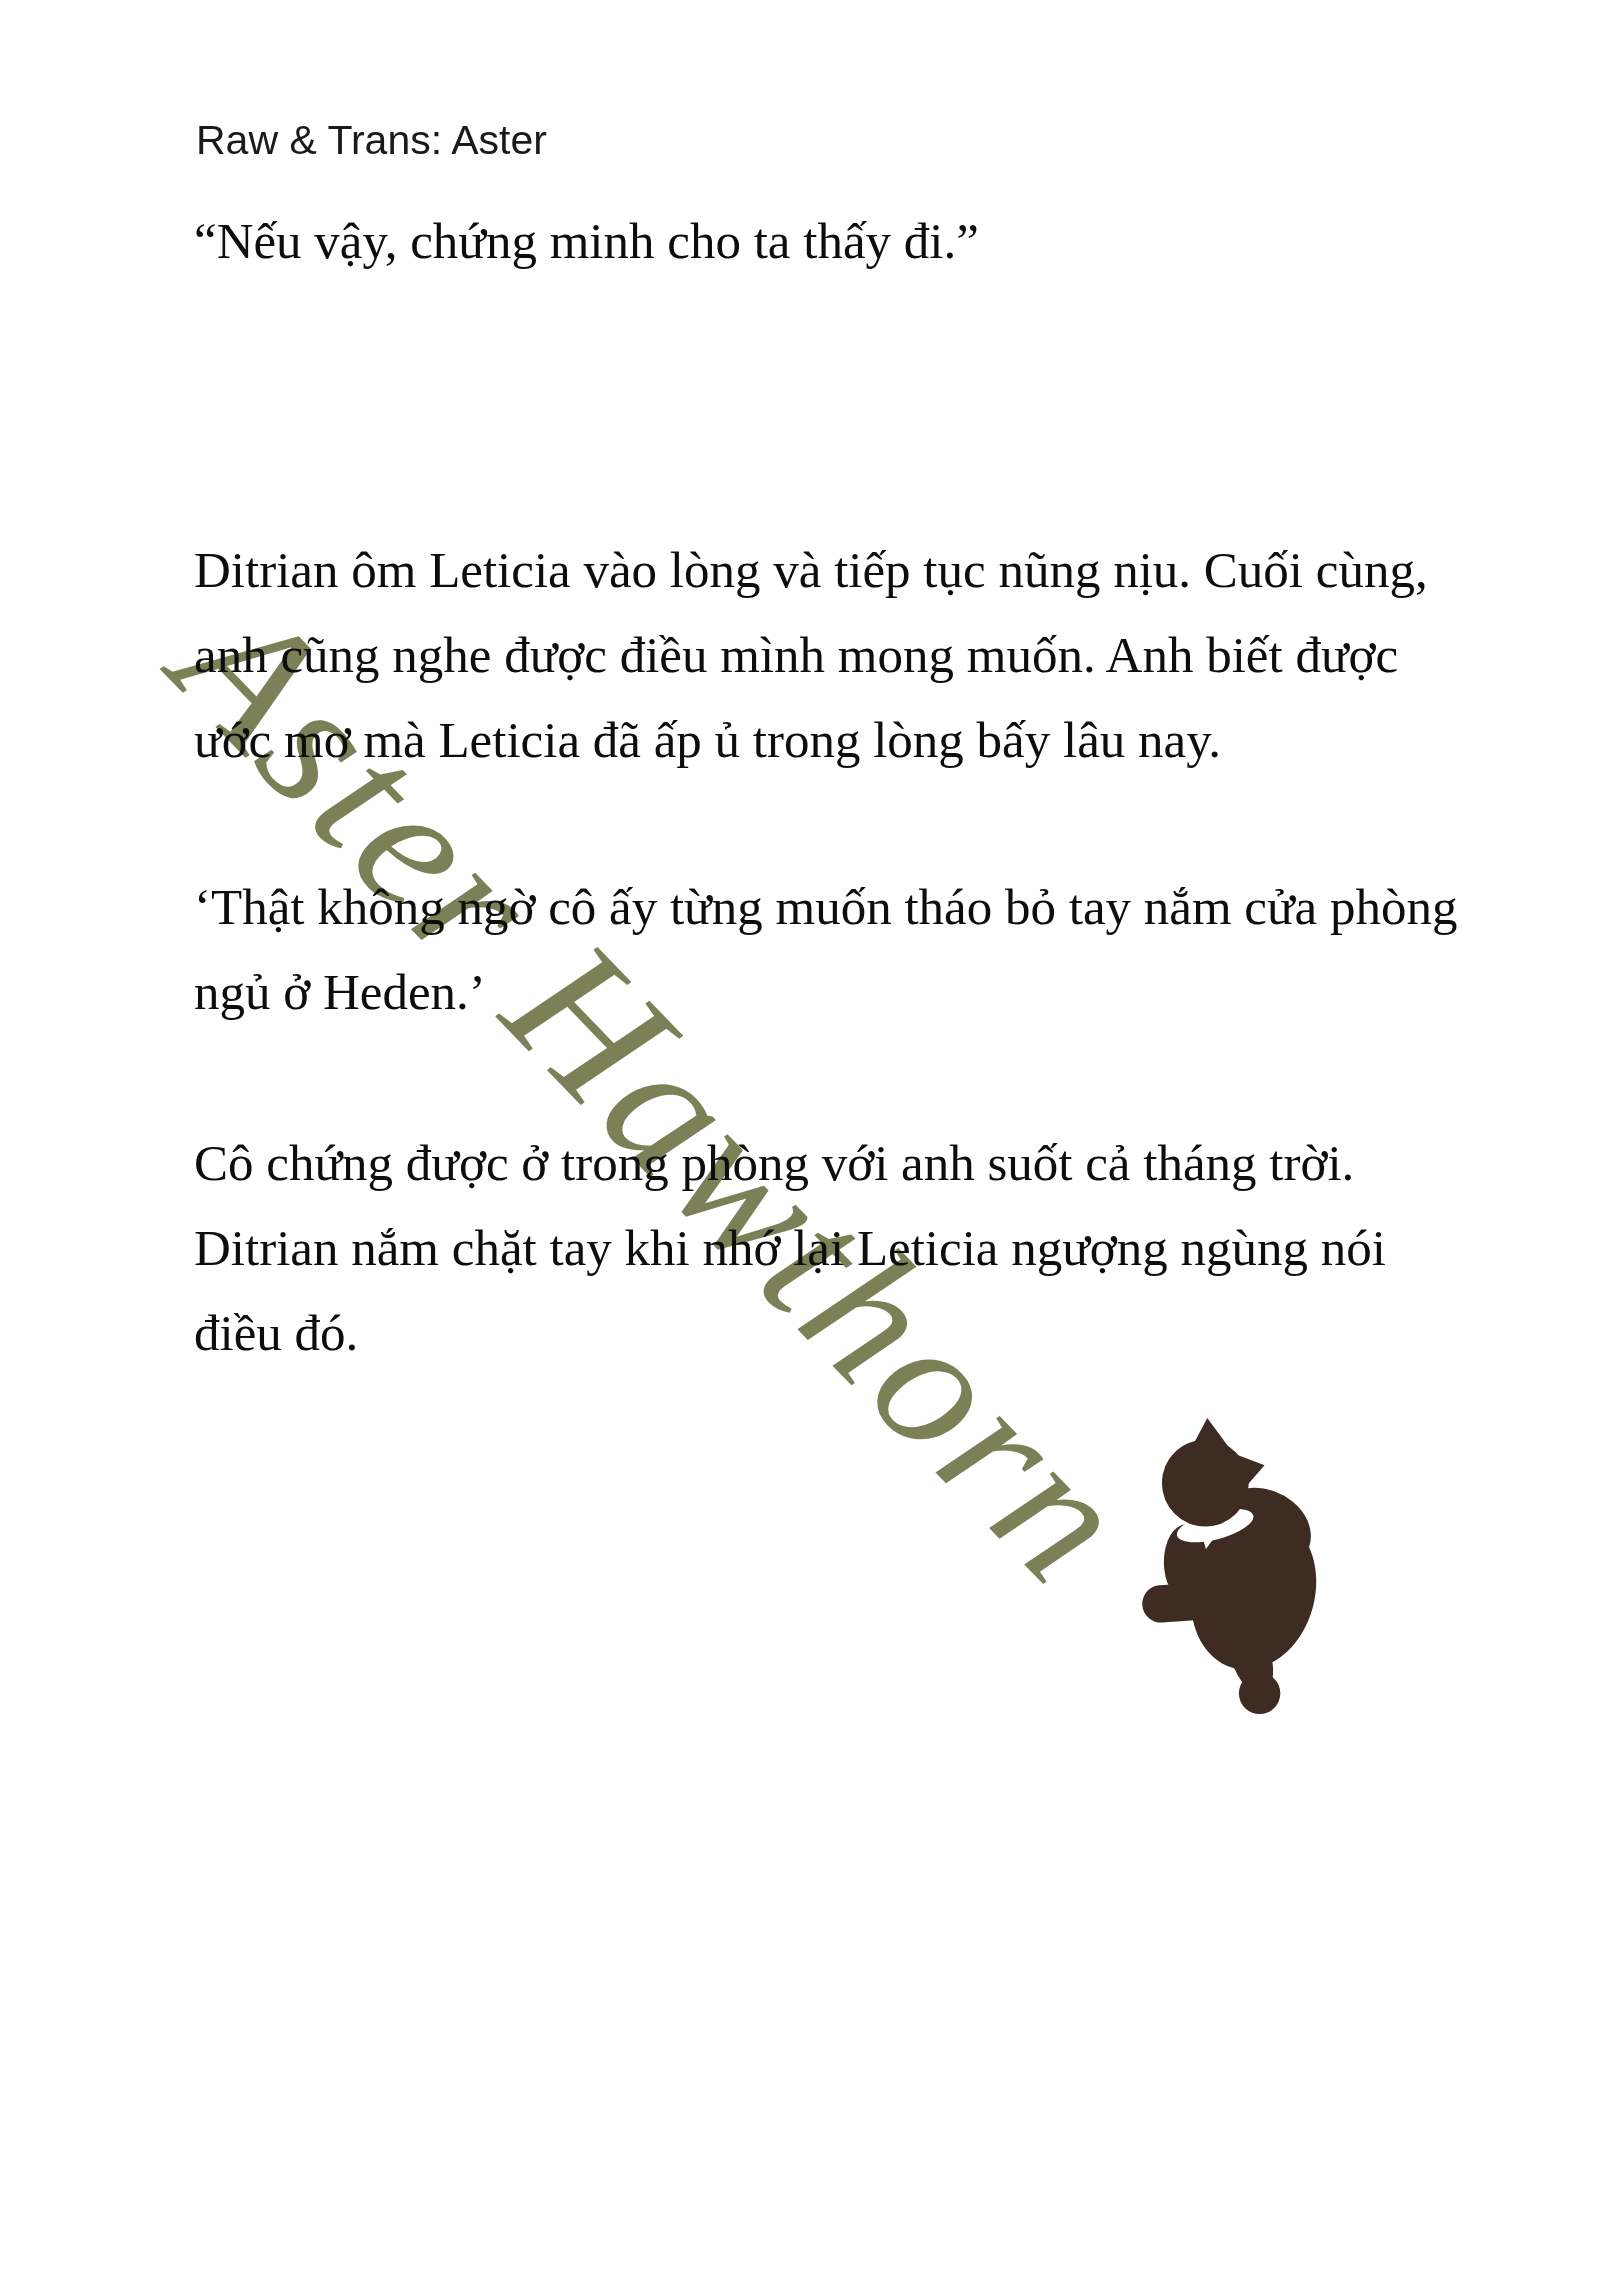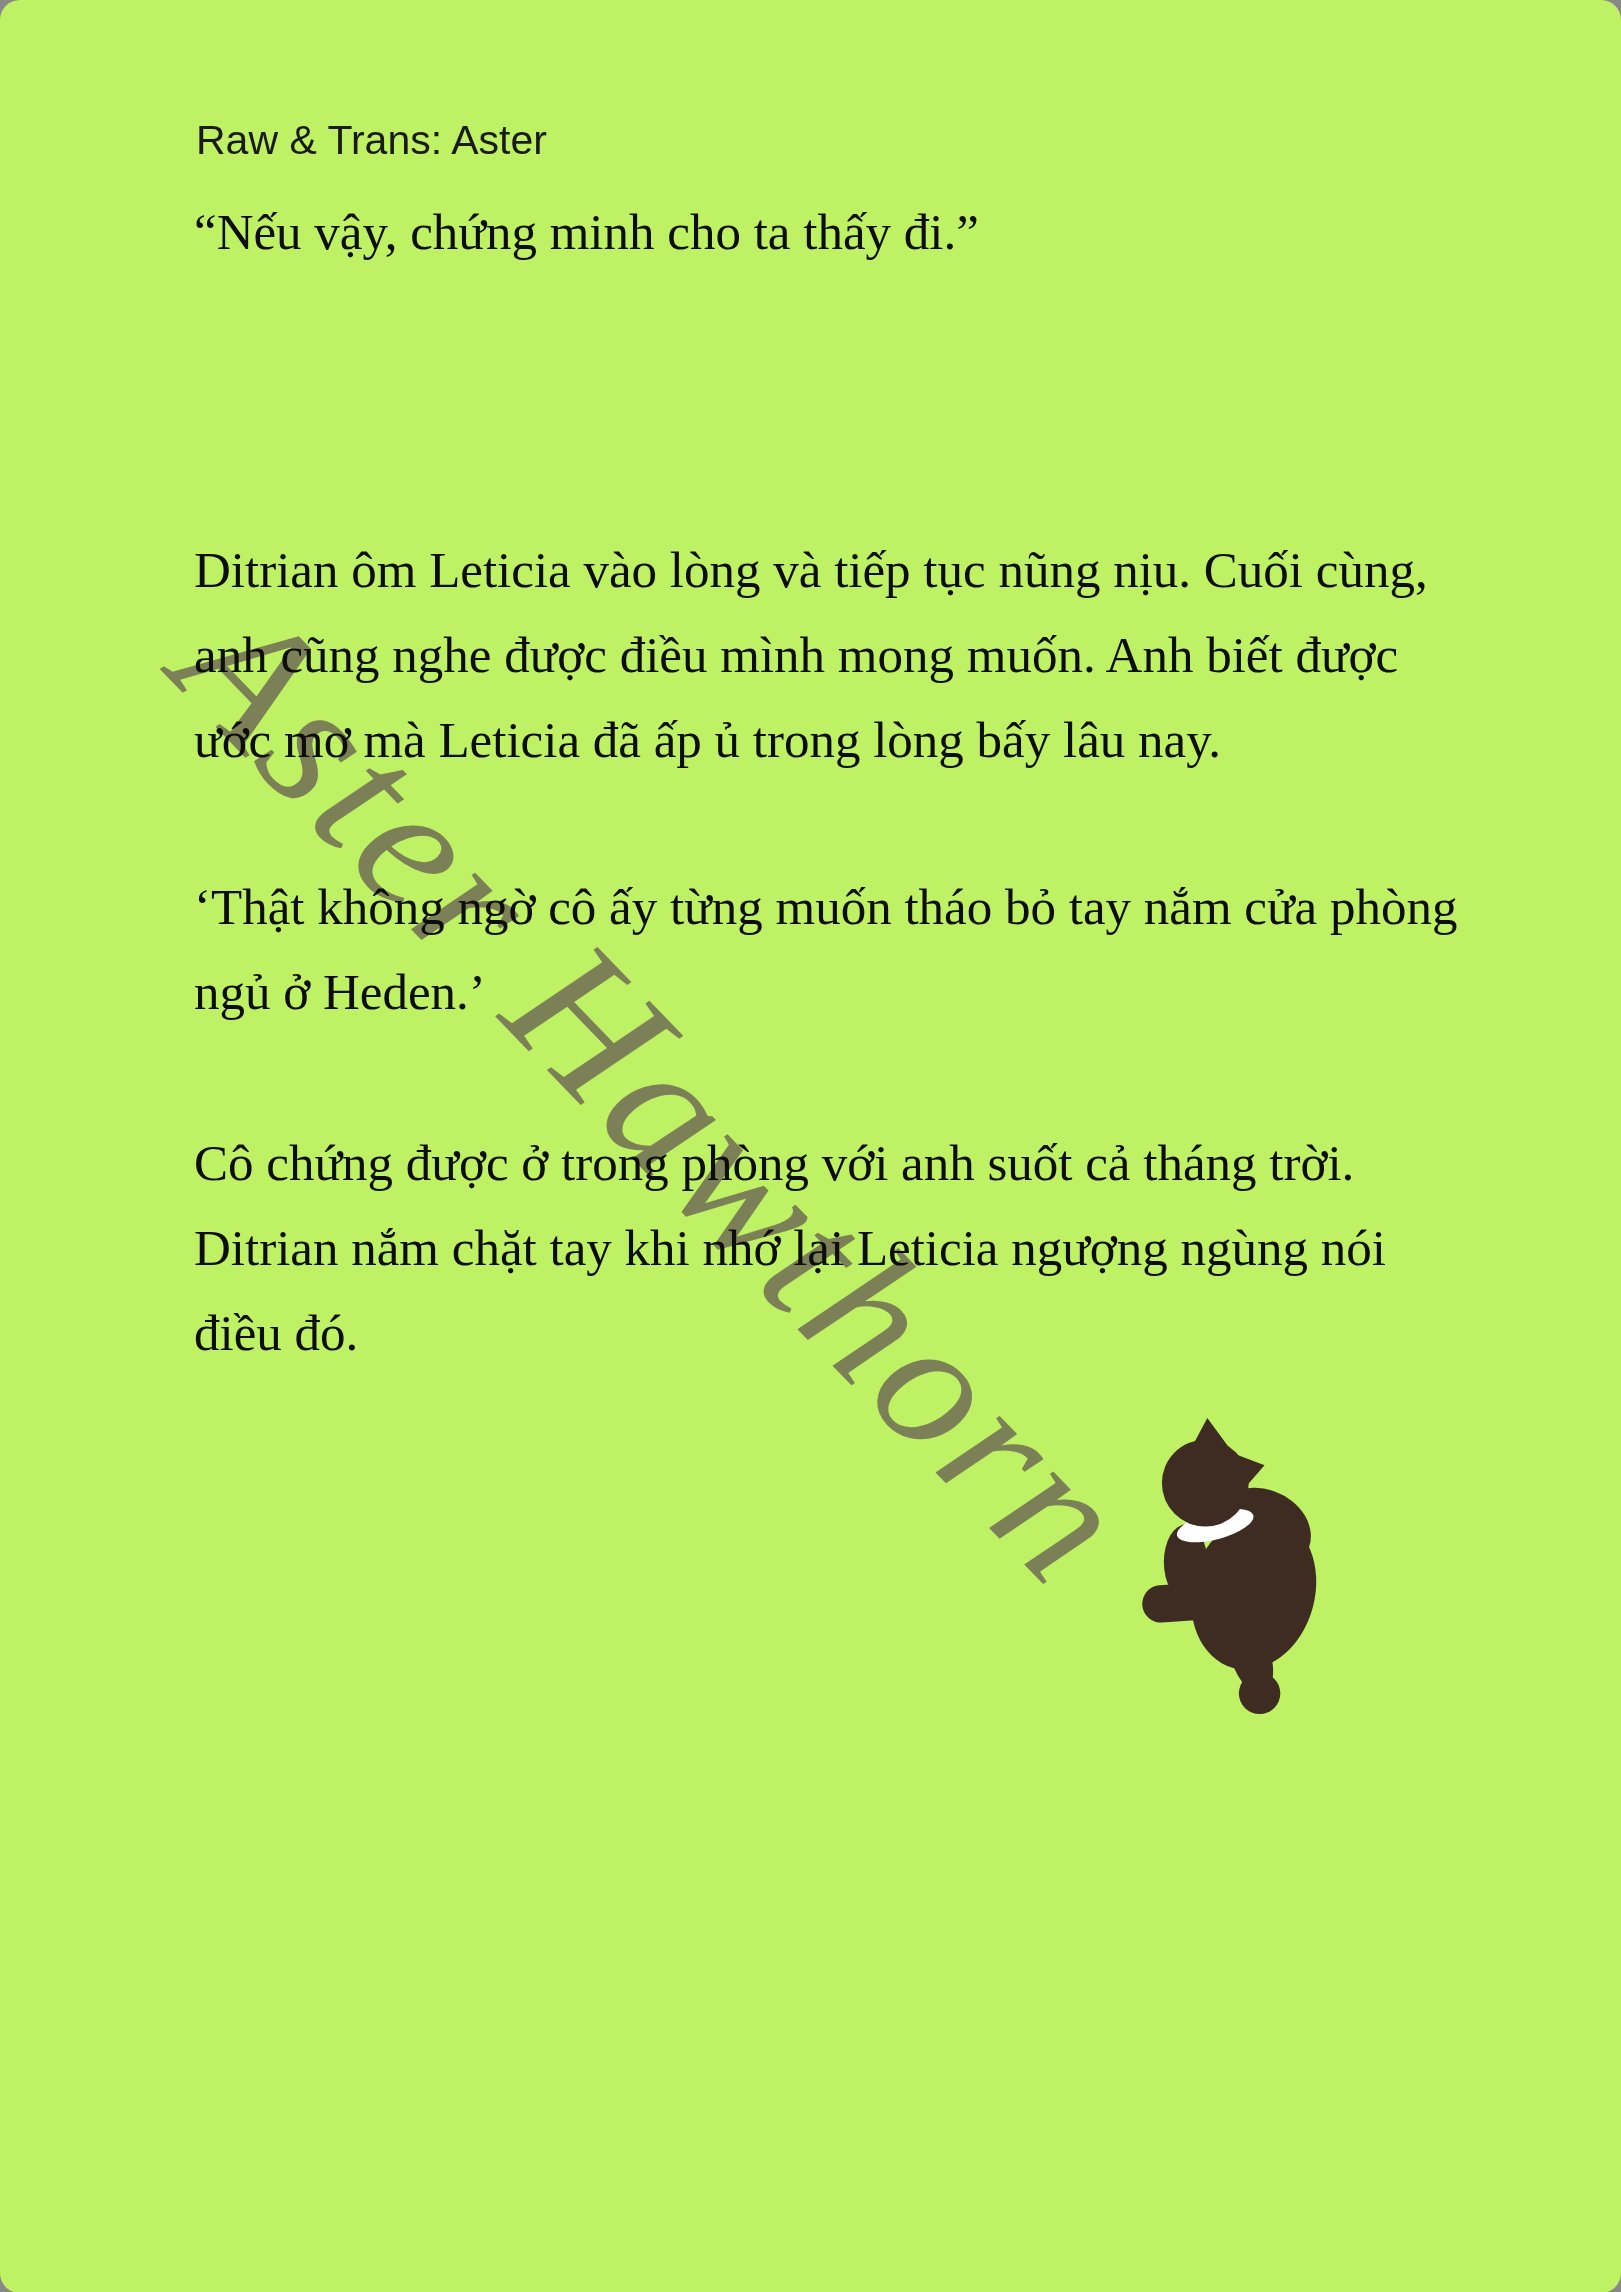--- a/index.html
+++ b/index.html
@@ -33,21 +33,21 @@
     left: 194px;
     width: 1372px;
     margin: 0;
     font-family: "Liberation Serif", "DejaVu Serif", serif;
     font-size: 51px;
     line-height: 85px;
     white-space: pre-line;
     color: #0d0d0d;
   }
 
-  .para-1 { top: 190px; }
+  .para-1 { top: 199px; }
   .para-2 { top: 362px; }
   .para-3 { top: 528px; }
   .para-4 { top: 865px; }
   .para-5 { top: 1121px; }
   .para-6 { top: 1460px; }
   .para-7 { top: 1964px; }
 
   .watermark {
     position: absolute;
     left: 279px;
@@ -70,21 +70,21 @@
     left: 1140px;
     top: 1414px;
     width: 178px;
     height: 306px;
     z-index: 2;
   }
 </style>
 </head>
 <body>
 
-<div class="page" style="background: #bef264; border-radius: 20px;">
+<div class="page" style="background: #ffffff;">
 
   <div class="credit">Raw &amp; Trans: Aster</div>
 
   <div class="watermark" style="color: rgb(124, 128, 87);">Aster Hawthorn</div>
 
   <svg class="cat-illustration" viewBox="0 0 180 310" xmlns="http://www.w3.org/2000/svg" style="fill: rgb(62, 43, 33);">
 
     <ellipse cx="115" cy="180" rx="62" ry="80" transform="rotate(15 115 180)"></ellipse>
 
     <ellipse cx="122" cy="118" rx="52" ry="42" transform="rotate(20 122 118)"></ellipse>

